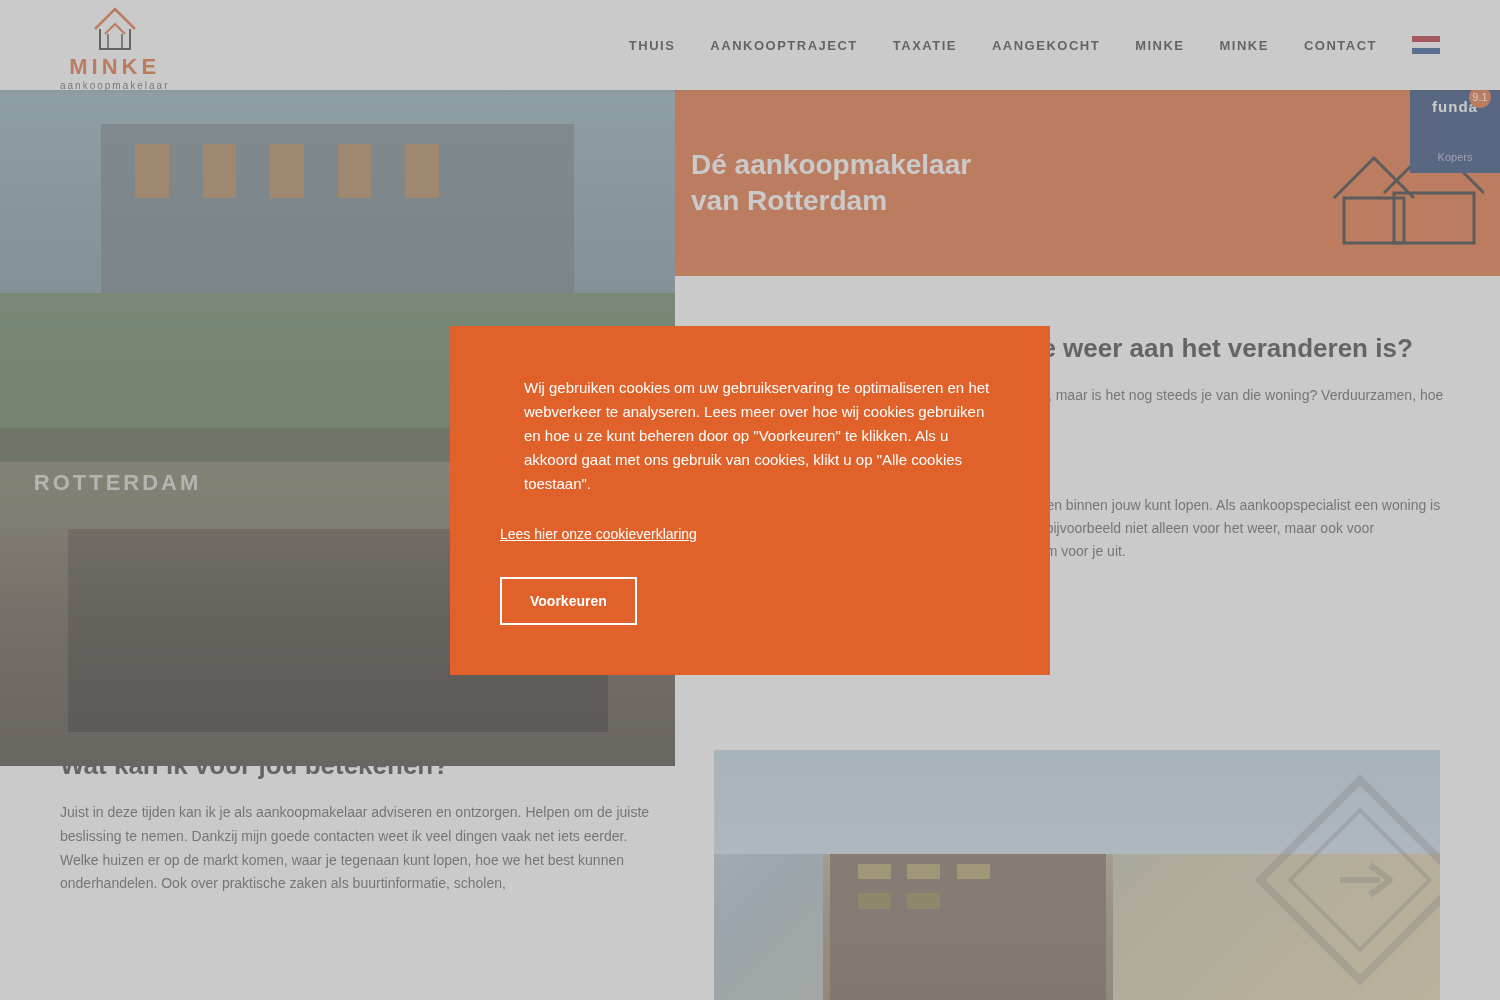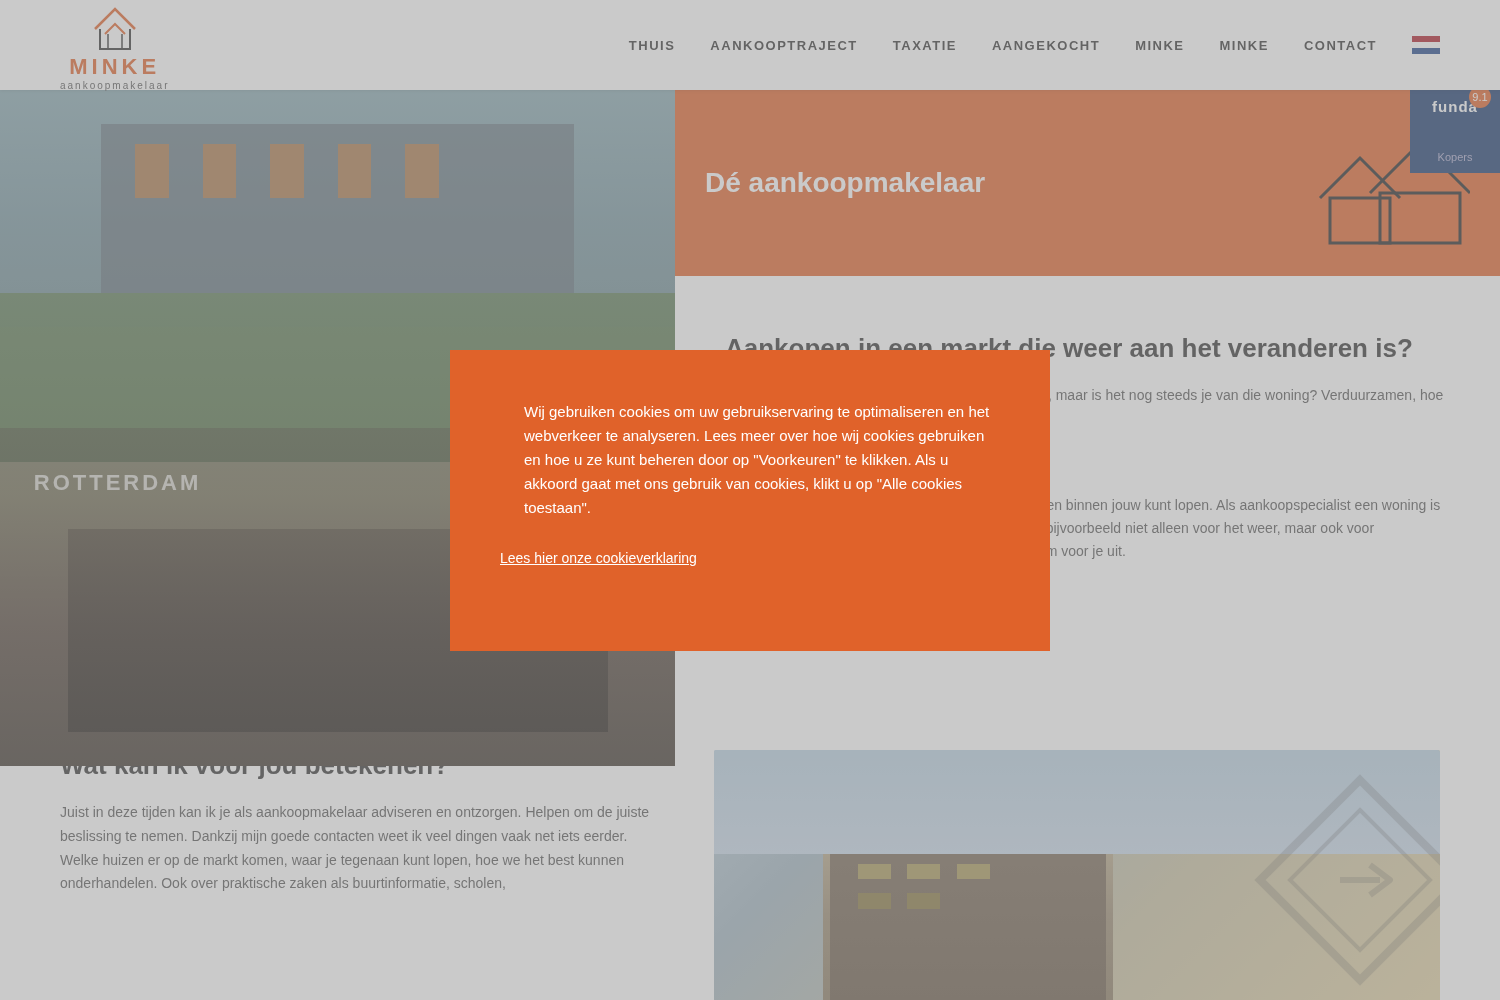--- a/index.html
+++ b/index.html
@@ -302,23 +302,24 @@
         <div style="position:absolute;top:50%;left:0;right:0;bottom:0;background:linear-gradient(to bottom, rgba(60,50,40,0.4) 0%, rgba(40,35,30,0.7) 100%);"></div>
 
         <div style="position:absolute;bottom:40%;left:5%;color:rgba(255,255,255,0.7);font-size:22px;font-family:sans-serif;font-weight:bold;letter-spacing:3px;">ROTTERDAM</div>
 
         <div style="position:absolute;bottom:5%;left:10%;right:10%;height:30%;background:linear-gradient(to bottom, rgba(50,40,30,0.5) 0%, rgba(30,25,20,0.8) 100%);"></div>
       </div>
     </div>
 
     <div class="hero-right" style="background:#fff;padding:0 50px 40px 50px;">
 
-      <div class="orange-banner" style="background:#e0622a;padding:28px 30px;display:flex;align-items:center;justify-content:space-between;margin:0 -50px;">
+      <div class="orange-banner" style="background:#e0622a;padding:28px 16px;display:flex;align-items:center;justify-content:space-between;margin:0 -50px;">
         <div>
           <div style="color:#fff;font-size:28px;font-weight:bold;font-family:sans-serif;line-height:1.3;">Dé aankoopmakelaar</div>
+          <div style="color:#fff;font-size:28px;font-weight:bold;font-family:sans-serif;line-height:1.3;">van Rotterdam</div>
         </div>
 
         <svg width="180" height="130" viewBox="0 0 180 130">
 
           <polyline points="30,80 70,40 110,80" fill="none" stroke="#222" stroke-width="3"></polyline>
           <rect x="40" y="80" width="60" height="45" fill="none" stroke="#222" stroke-width="3"></rect>
 
           <polyline points="80,75 130,25 180,75" fill="none" stroke="#222" stroke-width="3"></polyline>
           <rect x="90" y="75" width="80" height="50" fill="none" stroke="#222" stroke-width="3"></rect>
         </svg>
@@ -366,15 +367,16 @@
     </div>
   </div>
 
 </div>
 
 <div class="cookie-overlay">
   <div class="cookie-dialog">
     <p class="cookie-text">Wij gebruiken cookies om uw gebruikservaring te optimaliseren en het webverkeer te analyseren. Lees meer over hoe wij cookies gebruiken en hoe u ze kunt beheren door op "Voorkeuren" te klikken. Als u akkoord gaat met ons gebruik van cookies, klikt u op "Alle cookies toestaan".</p>
     <a class="cookie-link">Lees hier onze cookieverklaring</a>
     <div class="cookie-buttons">
+      <button class="btn-voorkeuren">Voorkeuren</button>
     </div>
   </div>
 </div>
 
 </body></html>

